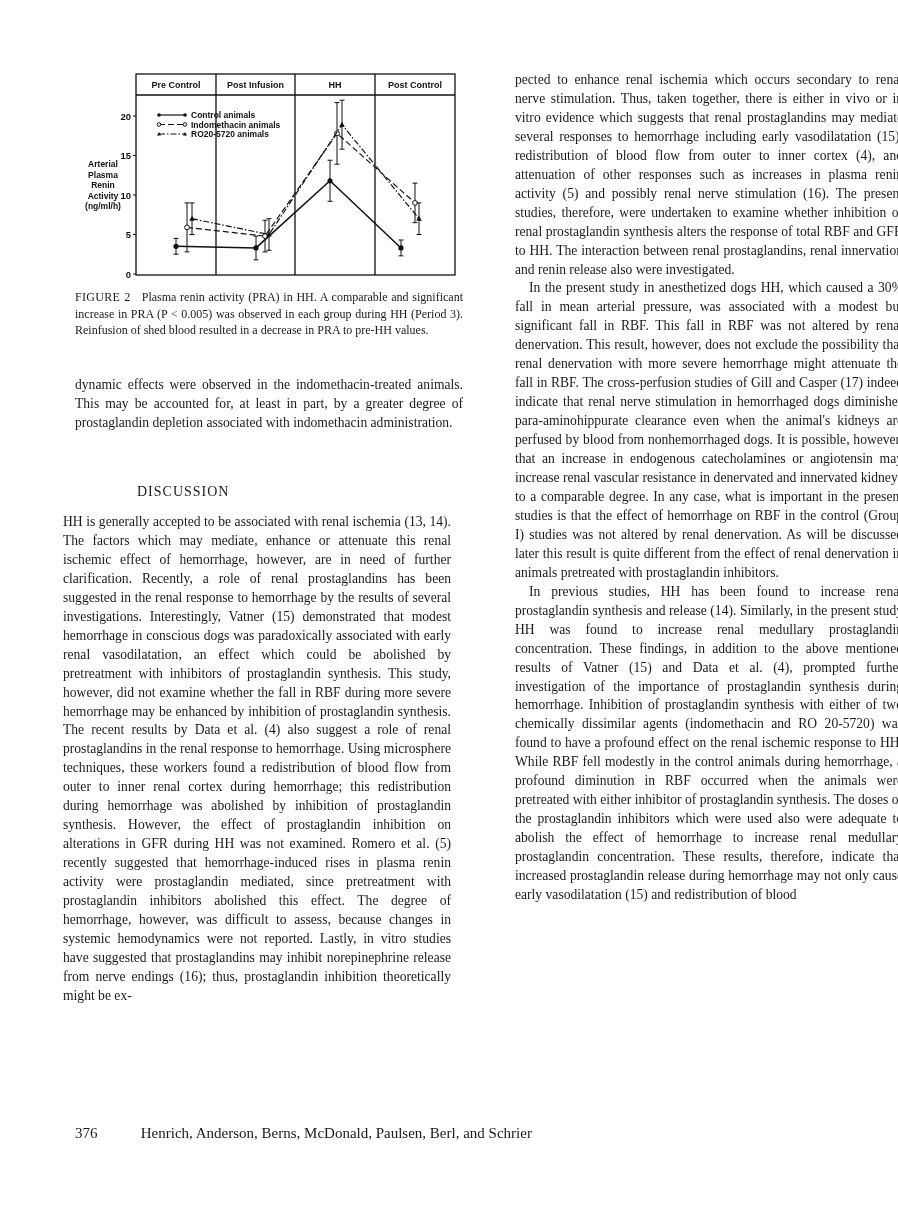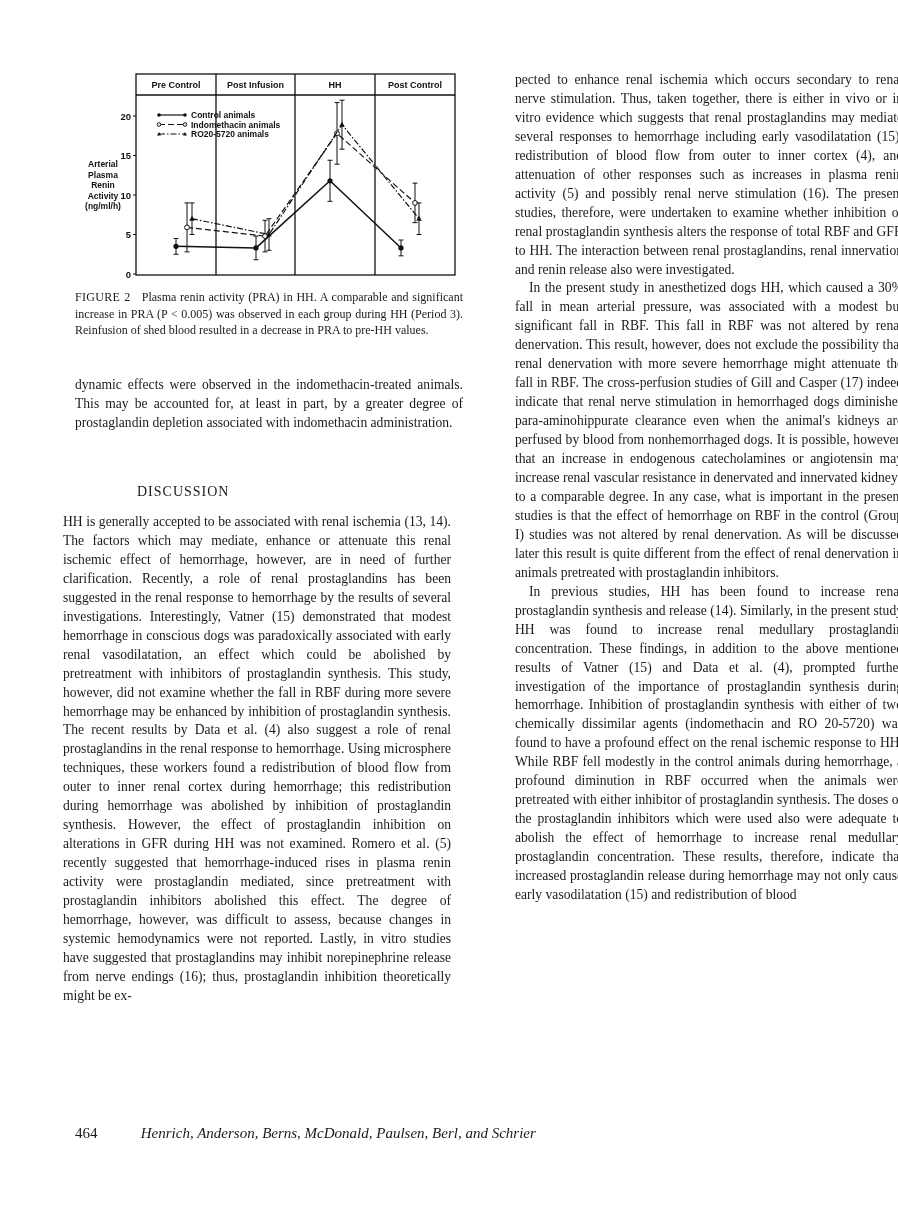--- a/index.html
+++ b/index.html
@@ -9,21 +9,21 @@
   .col p { margin:0; }
   .col p.indent { text-indent:14px; }
   #left-top { left:75px; top:376px; width:388px;font-family:Liberation Serif, serif; }
   #heading { position:absolute; left:137px; top:484px; font-size:14px; letter-spacing:1px; }
   #left-main { left:63px; top:513px; width:388px; }
   #right-col { left:478px; top:71px; width:388px;margin-left:37px; }
   #caption { position:absolute; left:75px; top:289px; width:388px; font-size:12px; line-height:16.6px; text-align:justify; }
   #caption .fig-label { font-variant:small-caps; letter-spacing:0.3px; }
   #footer { position:absolute; left:75px; top:1125px; font-size:15px; }
   #footer .pg { display:inline-block; width:62px; }
-  #footer .authors { font-style:italic; }
+  #footer .authors { }
   #chart { position:absolute; left:75px; top:68px; }
   svg text { font-family:"Liberation Sans","DejaVu Sans",sans-serif; font-weight:bold; }
 </style>
 </head>
 <body>
 
 <svg id="chart" width="390" height="215" viewBox="0 0 390 215">
   <g id="frame" stroke="#111" fill="none" stroke-width="1.3">
     <rect x="61" y="6" width="319" height="201"></rect>
     <line x1="61" y1="27" x2="380" y2="27"></line>
@@ -146,15 +146,15 @@
   <p>HH is generally accepted to be associated with renal ischemia (13, 14). The factors which may mediate, enhance or attenuate this renal ischemic effect of hemorrhage, however, are in need of further clarification. Recently, a role of renal prostaglandins has been suggested in the renal response to hemorrhage by the results of several investigations. Interestingly, Vatner (15) demonstrated that modest hemorrhage in conscious dogs was paradoxically associated with early renal vasodilatation, an effect which could be abolished by pretreatment with inhibitors of prostaglandin synthesis. This study, however, did not examine whether the fall in RBF during more severe hemorrhage may be enhanced by inhibition of prostaglandin synthesis. The recent results by Data et al. (4) also suggest a role of renal prostaglandins in the renal response to hemorrhage. Using microsphere techniques, these workers found a redistribution of blood flow from outer to inner renal cortex during hemorrhage; this redistribution during hemorrhage was abolished by inhibition of prostaglandin synthesis. However, the effect of prostaglandin inhibition on alterations in GFR during HH was not examined. Romero et al. (5) recently suggested that hemorrhage-induced rises in plasma renin activity were prostaglandin mediated, since pretreatment with prostaglandin inhibitors abolished this effect. The degree of hemorrhage, however, was difficult to assess, because changes in systemic hemodynamics were not reported. Lastly, in vitro studies have suggested that prostaglandins may inhibit norepinephrine release from nerve endings (16); thus, prostaglandin inhibition theoretically might be ex-</p>
 </div>
 
 <div class="col" id="right-col">
   <p>pected to enhance renal ischemia which occurs secondary to renal nerve stimulation. Thus, taken together, there is either in vivo or in vitro evidence which suggests that renal prostaglandins may mediate several responses to hemorrhage including early vasodilatation (15), redistribution of blood flow from outer to inner cortex (4), and attenuation of other responses such as increases in plasma renin activity (5) and possibly renal nerve stimulation (16). The present studies, therefore, were undertaken to examine whether inhibition of renal prostaglandin synthesis alters the response of total RBF and GFR to HH. The interaction between renal prostaglandins, renal innervation and renin release also were investigated.</p>
   <p class="indent">In the present study in anesthetized dogs HH, which caused a 30% fall in mean arterial pressure, was associated with a modest but significant fall in RBF. This fall in RBF was not altered by renal denervation. This result, however, does not exclude the possibility that renal denervation with more severe hemorrhage might attenuate the fall in RBF. The cross-perfusion studies of Gill and Casper (17) indeed indicate that renal nerve stimulation in hemorrhaged dogs diminishes para-aminohippurate clearance even when the animal's kidneys are perfused by blood from nonhemorrhaged dogs. It is possible, however, that an increase in endogenous catecholamines or angiotensin may increase renal vascular resistance in denervated and innervated kidneys to a comparable degree. In any case, what is important in the present studies is that the effect of hemorrhage on RBF in the control (Group I) studies was not altered by renal denervation. As will be discussed later this result is quite different from the effect of renal denervation in animals pretreated with prostaglandin inhibitors.</p>
   <p class="indent">In previous studies, HH has been found to increase renal prostaglandin synthesis and release (14). Similarly, in the present study HH was found to increase renal medullary prostaglandin concentration. These findings, in addition to the above mentioned results of Vatner (15) and Data et al. (4), prompted further investigation of the importance of prostaglandin synthesis during hemorrhage. Inhibition of prostaglandin synthesis with either of two chemically dissimilar agents (indomethacin and RO 20-5720) was found to have a profound effect on the renal ischemic response to HH. While RBF fell modestly in the control animals during hemorrhage, a profound diminution in RBF occurred when the animals were pretreated with either inhibitor of prostaglandin synthesis. The doses of the prostaglandin inhibitors which were used also were adequate to abolish the effect of hemorrhage to increase renal medullary prostaglandin concentration. These results, therefore, indicate that increased prostaglandin release during hemorrhage may not only cause early vasodilatation (15) and redistribution of blood</p>
 </div>
 
 <div id="footer">
-  <span class="pg">464</span>
+  <span class="pg">376</span>
   <span class="authors">Henrich, Anderson, Berns, McDonald, Paulsen, Berl, and Schrier</span>
 </div>
 
 </body></html>

